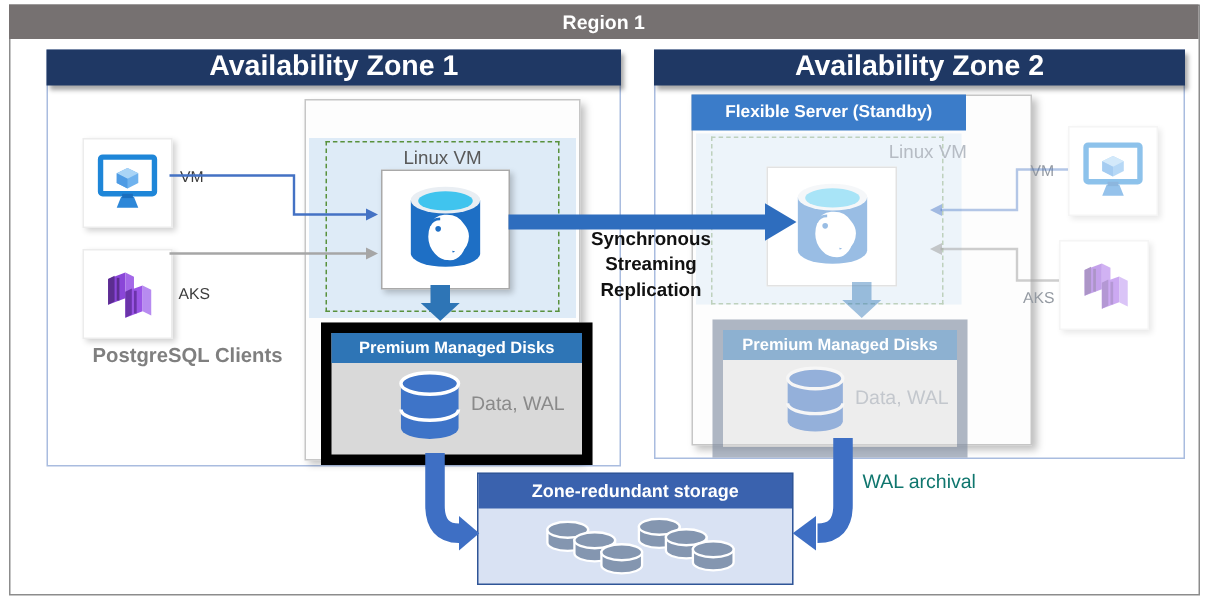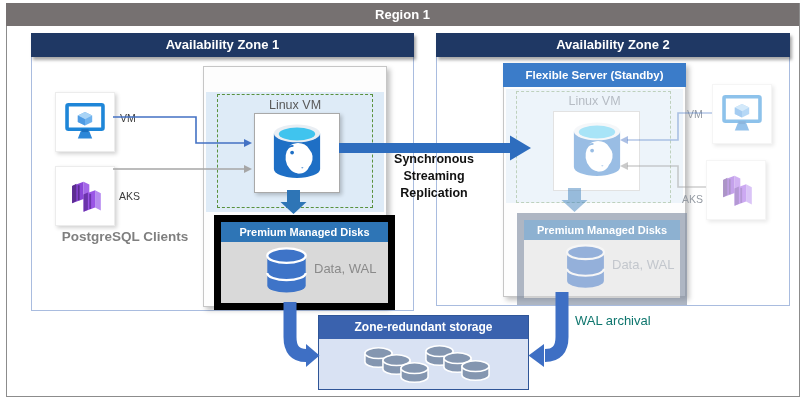--- a/index.html
+++ b/index.html
@@ -11,41 +11,41 @@
   
   #outer{left:6px;top:3px;width:792px;height:392px;border:1.6px solid #8c8c8c;background:#fff;z-index:0;}
   #region-bar{left:6px;top:3px;width:793px;height:23px;background:#767171;color:#fff;
               font-weight:bold;font-size:13px;line-height:23px;text-align:center;z-index:2;}
 
   
   .az-box{background:#fff;border:1px solid #A9BCDF;z-index:1;}
   #az1{left:31px;top:33px;width:381px;height:276px;}
   #az2{left:436px;top:33px;width:352px;height:271px;}
   .az-header{position:absolute;left:-1px;top:-1px;height:24px;background:#1F3864;color:#fff;
-             font-weight:bold;font-size:13px;line-height:24px;text-align:center;
+             font-weight:bold;font-size:19px;line-height:24px;text-align:center;
              box-shadow:2px 3px 3px rgba(0,0,0,.35);}
   #az1 .az-header{width:383px;}
   #az2 .az-header{width:354px;}
 
   
   .icon-card{background:#fff;border:1px solid #ececec;box-shadow:2px 2px 4px rgba(0,0,0,.18);
              display:flex;align-items:center;justify-content:center;z-index:4;}
   #vm-card{left:55px;top:92px;width:58px;height:58px;}
   #aks-card{left:55px;top:166px;width:58px;height:58px;}
   #vm-card2{left:712px;top:84px;width:58px;height:58px;opacity:.5;}
   #aks-card2{left:706px;top:160px;width:58px;height:58px;opacity:.5;}
   .small-label{font-size:10.5px;color:#3b3b3b;z-index:4;}
   .small-label.faded{color:#949aa2;}
   #clients-title{left:40px;top:229px;width:170px;text-align:center;font-weight:bold;
                  font-size:13.5px;color:#7F7F7F;z-index:4;}
 
   
   .flex-box{background:#FDFDFD;border:1px solid #C6C6C6;box-shadow:3px 3px 5px rgba(0,0,0,.25);z-index:3;}
   #flex-primary{left:203px;top:66px;width:182px;height:239px;}
-  #flex-standby{left:503px;top:63px;width:181px;height:232px;}
+  #flex-standby{left:461px;top:63px;width:181px;height:232px;padding-left:44px;}
   .flex-header{position:absolute;left:-1px;top:-1px;height:24px;color:#fff;font-weight:bold;
                font-size:11.5px;line-height:24px;text-align:center;background:#2E75B6;}
   #flex-primary .flex-header{width:184px;}
   #flex-standby .flex-header{width:183px;background:#3B7CC9;}
   .lightblue{position:absolute;background:#DEEBF7;}
   #flex-primary .lightblue{left:2px;top:25px;width:178px;height:120px;}
   #flex-standby .lightblue{left:2px;top:25px;width:177px;height:114px;opacity:.5;}
   .dashed-rect{position:absolute;border:1.3px dashed #59913D;}
   #flex-primary .dashed-rect{left:13px;top:27px;width:154px;height:112px;}
   #flex-standby .dashed-rect{left:12px;top:27px;width:153px;height:110px;border-color:rgba(84,130,53,.3);}

